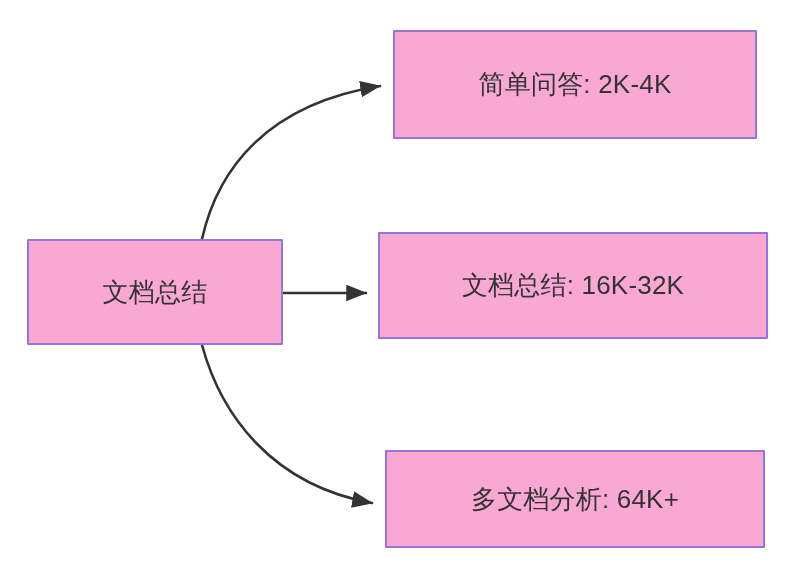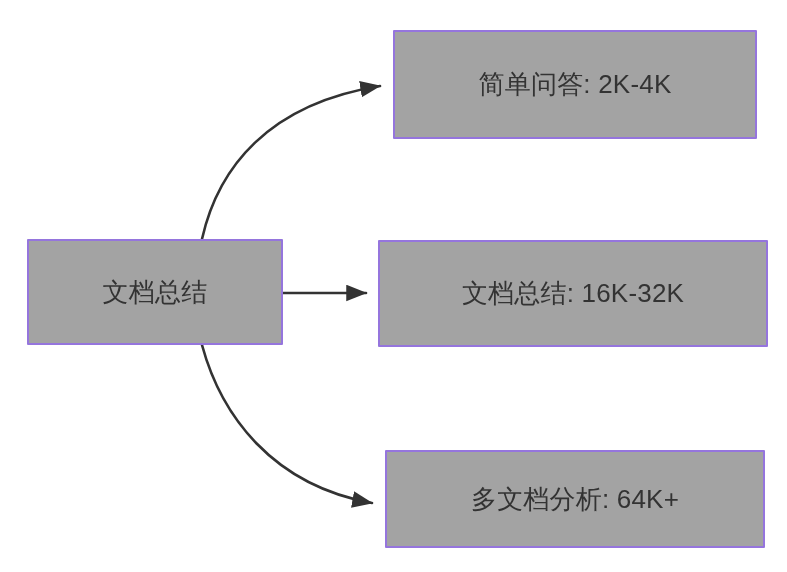--- a/index.html
+++ b/index.html
@@ -24,21 +24,21 @@
     position: absolute;
     left: 0;
     top: 0;
     width: 787px;
     height: 572px;
     pointer-events: none;
   }
   .node {
     position: absolute;
     box-sizing: border-box;
-    background: #a3a3a3;
+    background: #f9a8d4;
     border: 2.5px solid #9575dd;
     border-radius: 1px;
     display: flex;
     align-items: center;
     justify-content: center;
     z-index: 2;
   }
   .node-label {
     font-size: 26px;
     line-height: 1.25;
@@ -56,21 +56,21 @@
   }
   
   #node-simple-qa {
     left: 393px;
     top: 30px;
     width: 364px;
     height: 109px;
   }
   #node-doc-summary {
     left: 378px;
-    top: 240px;
+    top: 232px;
     width: 390px;
     height: 107px;
   }
   #node-multi-doc {
     left: 385px;
     top: 450px;
     width: 380px;
     height: 98px;
   }
 </style>

